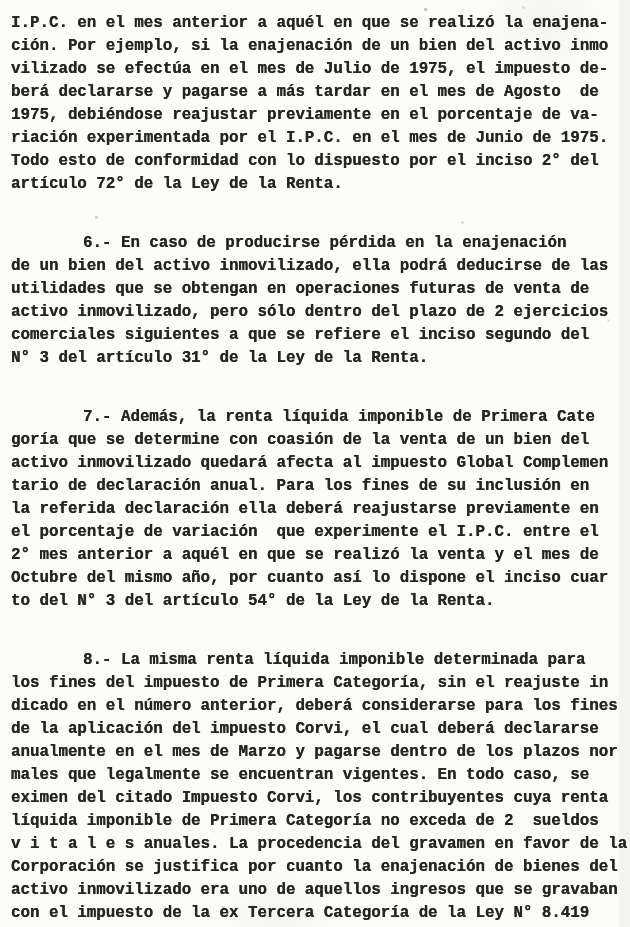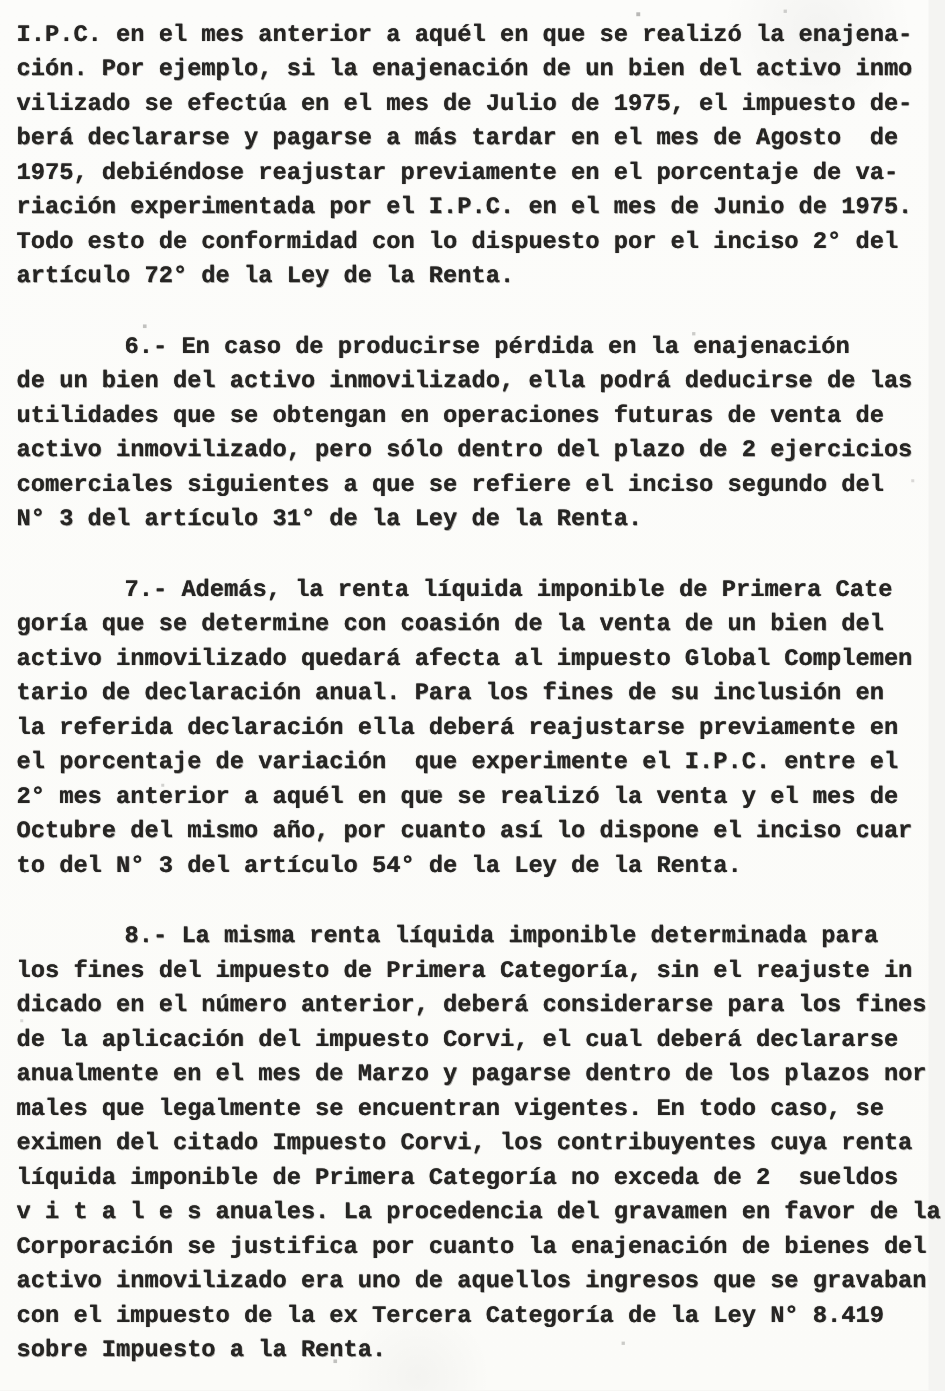--- a/index.html
+++ b/index.html
@@ -24,21 +24,21 @@
   .doc {
     font-family: "Liberation Mono", "DejaVu Sans Mono", monospace;
     font-size: 15.8px;
     line-height: 23px;
     font-weight: 700;
     color: #262523;
     white-space: pre;
     text-shadow: 0 0 0.6px rgba(45,42,40,0.85), 0.4px 0.4px 0 rgba(45,42,40,0.35);
   }
   .para { margin: 0 0 24px 0; }
-  .para.indent .line:first-child { text-indent: 72px; }
+  .para.indent .line:first-child { text-indent: 72px; margin-top: 36px; }
   .line { height: 23px; }
   .u-tail {
     text-decoration-thickness: 1.5px;
     text-underline-offset: 3px;
   }
   
   .speckles {
     position: absolute;
     top: 0; left: 0;
     width: 1px; height: 1px;

